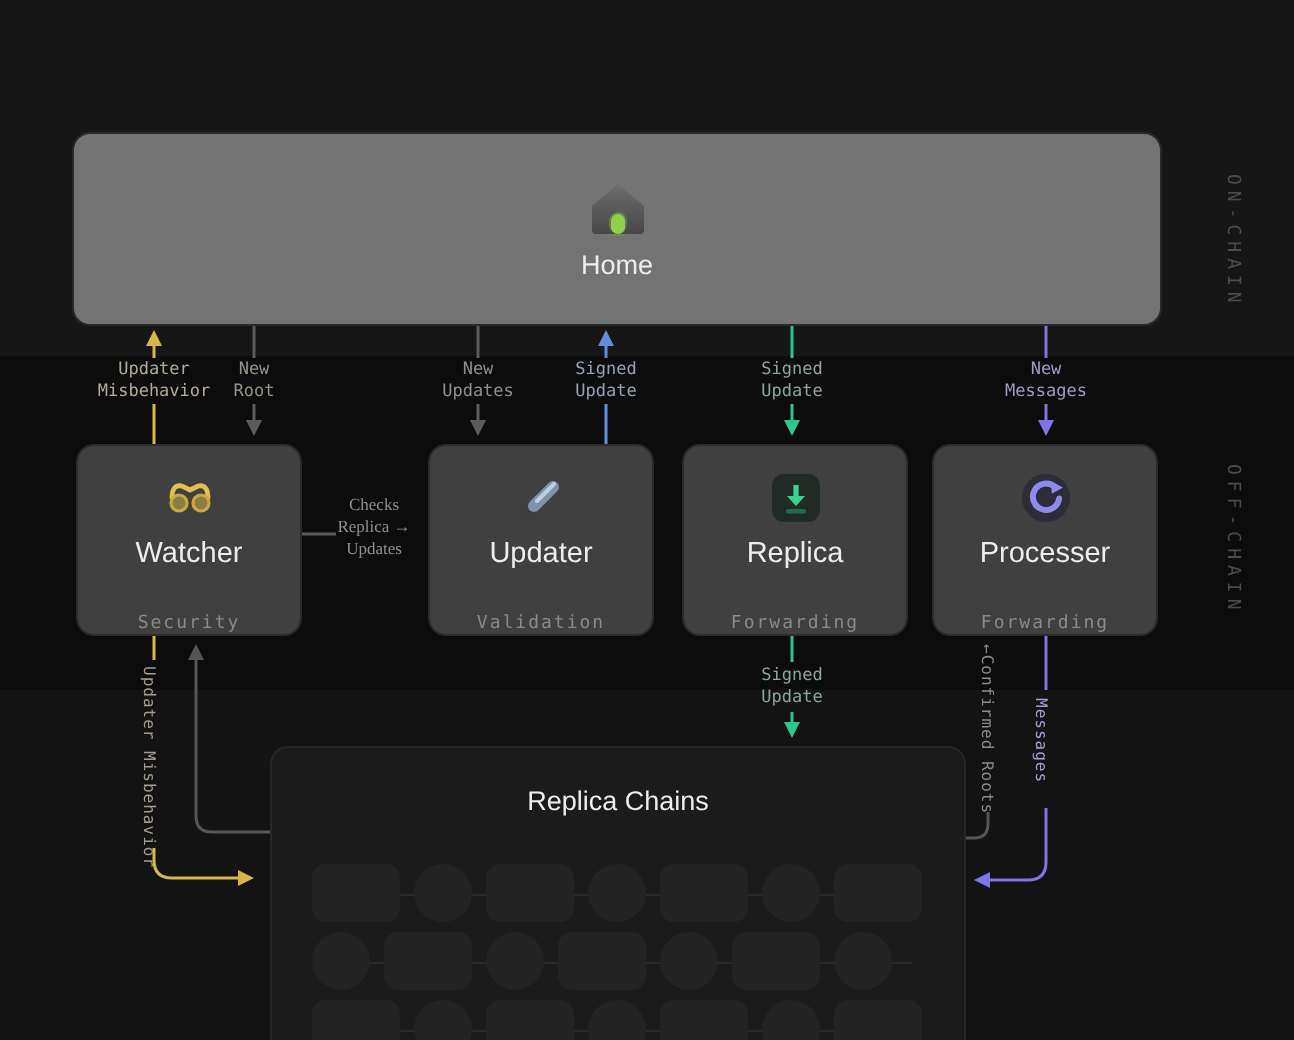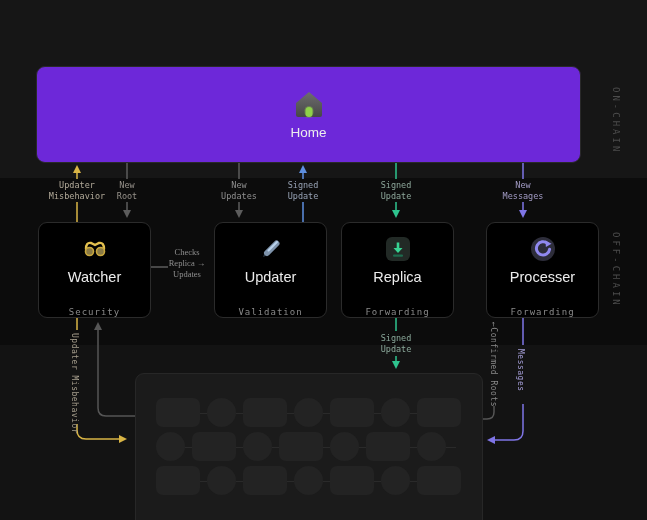--- a/index.html
+++ b/index.html
@@ -6,25 +6,25 @@
   #canvas{position:relative;width:647px;height:520px;background:#161616;overflow:hidden;
           font-family:"Liberation Sans","DejaVu Sans",sans-serif;}
   .band{position:absolute;left:0;width:647px;}
   #band-dark{top:178px;height:167px;background:#0c0c0c;}
   #band-bottom{top:345px;height:175px;background:#131313;}
   
   #header{position:absolute;left:36px;top:24px;display:flex;align-items:baseline;gap:12px;}
   #brand{color:#f2f2f2;font-size:12px;font-weight:bold;letter-spacing:6px;}
   #brand-sub{color:#7e7e7e;font-size:10.5px;font-family:"DejaVu Sans Mono","Liberation Mono",monospace;}
   
-  .card{position:absolute;background:#000000;border:1px solid #2b2b2b;border-radius:9px;box-sizing:border-box;}
-  #home-box{left:36px;top:66px;width:545px;height:97px;background:#6d28d9;border-color:#292929;
+  .card{position:absolute;background:#404040;border:1px solid #2b2b2b;border-radius:9px;box-sizing:border-box;}
+  #home-box{left:36px;top:66px;width:545px;height:97px;background:#737373;border-color:#292929;
             display:flex;flex-direction:column;align-items:center;justify-content:center;gap:6px;}
   .agent{width:113px;height:96px;top:222px;display:flex;flex-direction:column;align-items:center;padding-top:13px;}
-  #agent-watcher{left:38px;} #agent-updater{left:214px;} #agent-relayer{left:341px;} #agent-processer{left:486px;text-decoration:underline;}
+  #agent-watcher{left:38px;} #agent-updater{left:214px;} #agent-relayer{left:341px;} #agent-processer{left:466px;}
   .agent-title{color:#ececec;font-size:14.5px;margin-top:7px;}
   .agent-sub{color:#8a8a8a;font-size:9px;letter-spacing:1px;margin-top:22px;
              font-family:"DejaVu Sans Mono","Liberation Mono",monospace;}
   #home-title{color:#ededed;font-size:13.5px;}
   
   .vtext{position:absolute;writing-mode:vertical-rl;text-orientation:mixed;
          font-family:"DejaVu Sans Mono","Liberation Mono",monospace;}
   .rail{color:#4c4c4c;font-size:9px;letter-spacing:3px;}
   #on-chain{left:611px;top:87px;} #off-chain{left:611px;top:232px;}
   #v-updater-misbehavior{left:70px;top:333px;font-size:8px;letter-spacing:.5px;color:#a59d8c;}
@@ -187,20 +187,21 @@
   <div class="conn-label lbl-5 layer-text" style="left:523px"><span>New</span><br><span>Messages</span></div>
 
   <div id="checks-label" class="layer-text"><span>Checks</span><br><span>Replica →</span><br><span>Updates</span></div>
 
   <div id="signed-update-bottom" class="layer-text"><span>Signed</span><br><span>Update</span></div>
   <div id="v-updater-misbehavior" class="vtext layer-text">Updater Misbehavior</div>
   <div id="v-messages" class="vtext layer-text">Messages</div>
   <div id="v-confirmed-roots" class="vtext layer-text">←Confirmed Roots</div>
 
   <div id="replica-box" class="card layer-boxes">
+    <div id="replica-title">Replica Chains</div>
     <div id="replica-grid">
         <div class="replica-row">
           <div class="rshape sq"></div>
           <div class="rshape ci"></div>
           <div class="rshape sq"></div>
           <div class="rshape ci"></div>
           <div class="rshape sq"></div>
           <div class="rshape ci"></div>
           <div class="rshape sq"></div>
         </div>

